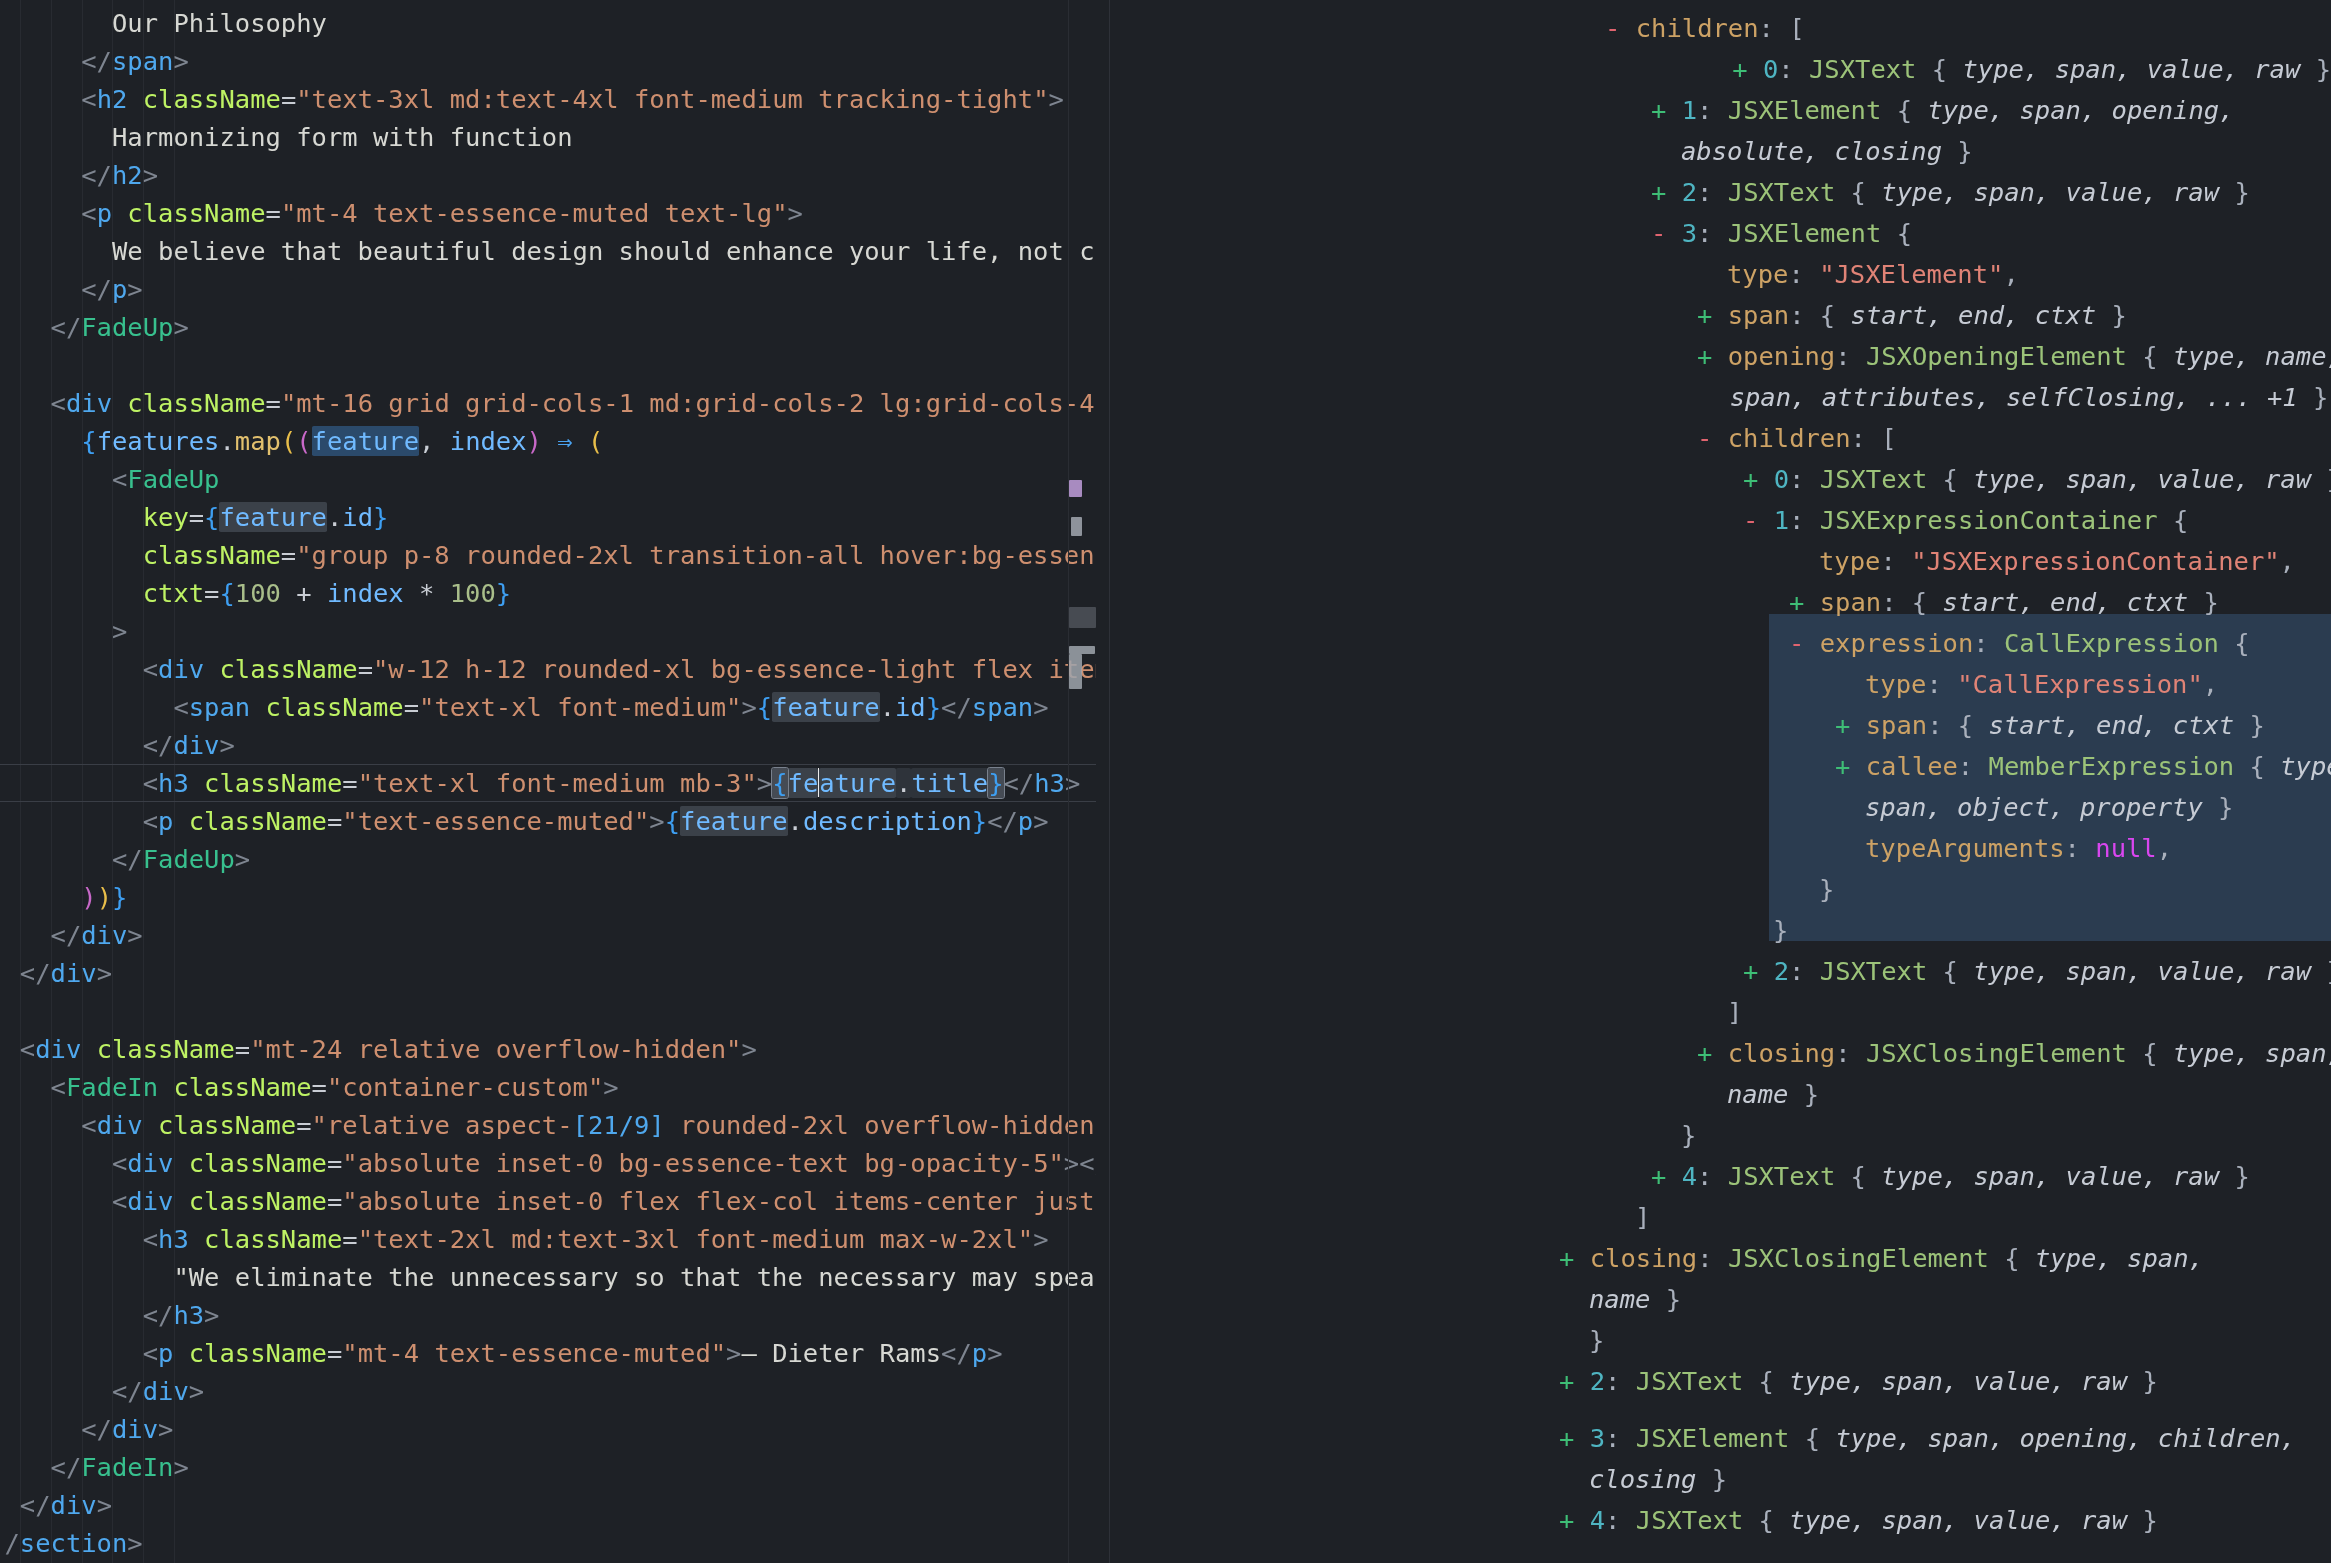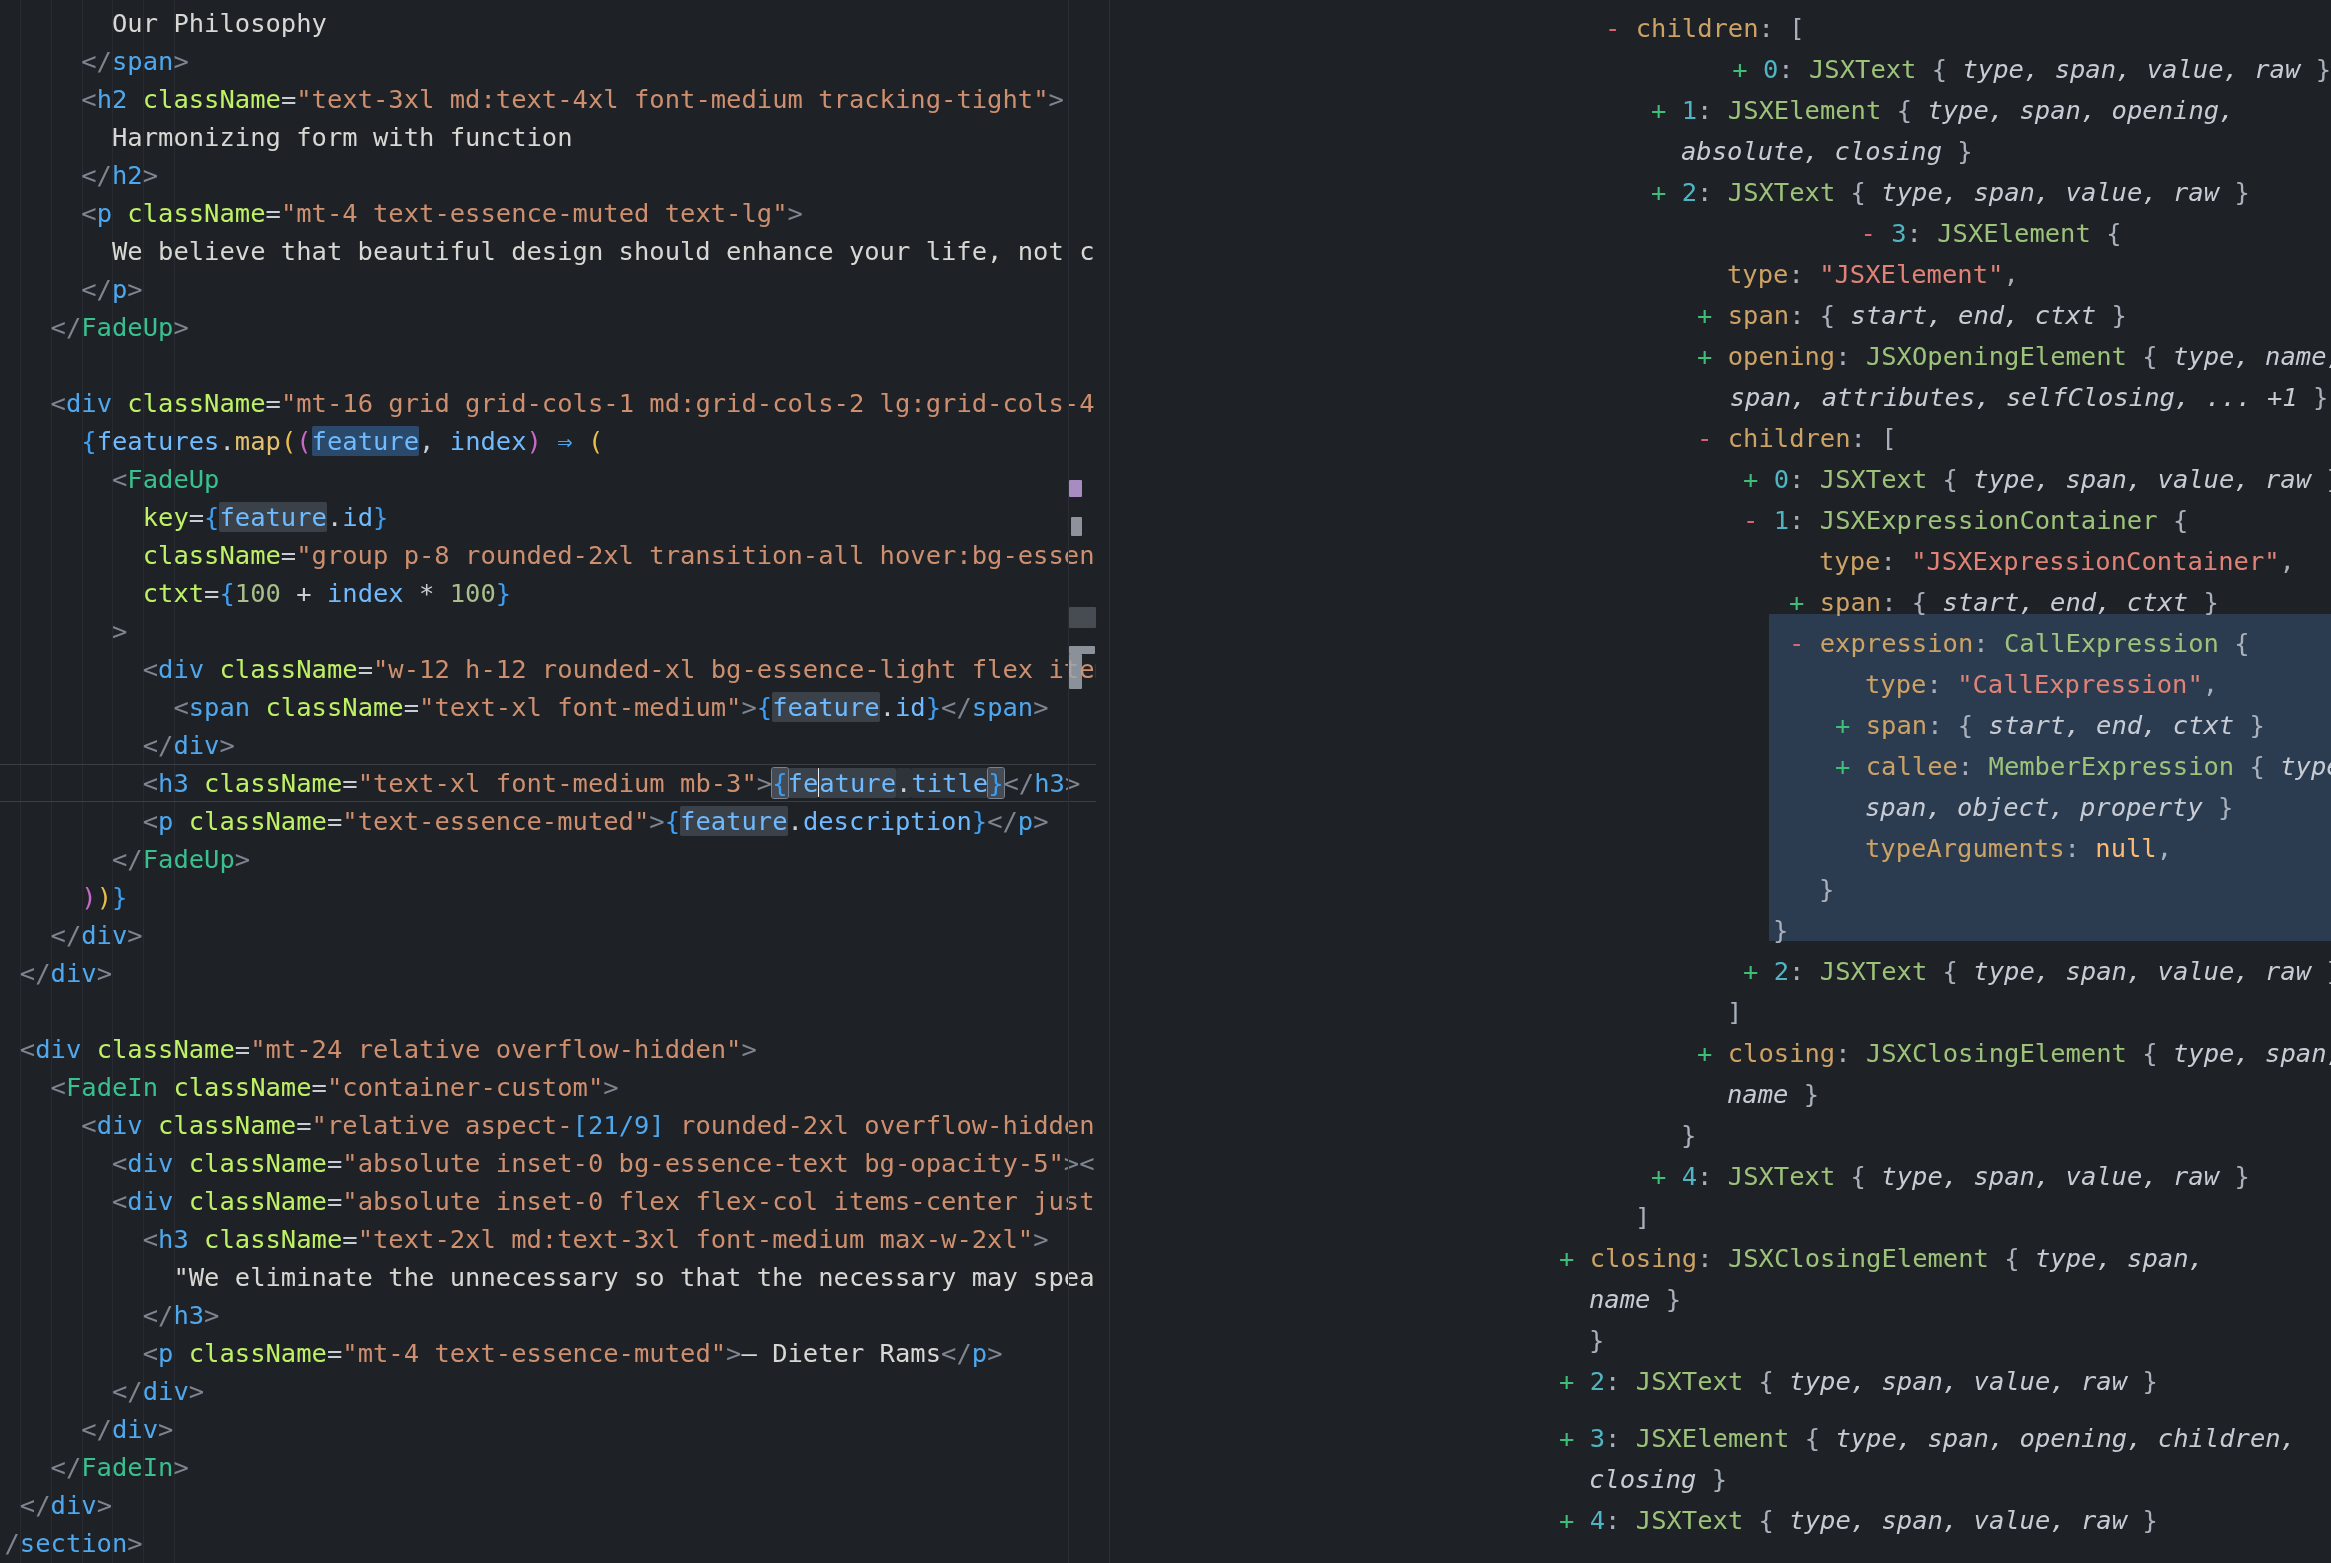--- a/index.html
+++ b/index.html
@@ -27,21 +27,21 @@
   #vline1{position:absolute;left:1068px;top:0;bottom:0;width:0.9px;background:#2A2D33;}
   #vline2{position:absolute;left:1109px;top:0;bottom:0;width:0.9px;background:#2E3138;}
   .ov-mark{position:absolute;border-radius:0.9px;}
 
   
   #right-pane{position:absolute;left:1110px;top:0;width:1221px;height:1564px;overflow:hidden;}
   #ast-hl{position:absolute;left:659px;right:0;background:#2B3C50;}
   #ast-rows{position:absolute;left:0;top:8px;width:1221px;}
   .ar{height:41px;line-height:41px;font-size:25.5px;white-space:pre;position:relative;}
   .key{color:#CDA265}.akey{color:#DF8E6A}.typ{color:#9CC379}.idx{color:#4FB5C2}
-  .rstr{color:#E08376}.nul{color:#fdba74}.rpun{color:#A9B0BC}
+  .rstr{color:#E08376}.nul{color:#d946ef}.rpun{color:#A9B0BC}
   .itl{color:#C6CBD4;font-style:italic}
   .mkp{color:#3EBE76}.mkm{color:#E0646F}
 </style>
 </head>
 <body>
 
 <div id="left-pane">
   <div class="guide" style="left:20px"></div>
   <div class="guide" style="left:51px"></div>
   <div class="guide" style="left:82px"></div>
@@ -105,21 +105,21 @@
 <div id="vline2"></div>
 
 <div id="right-pane">
   <div id="ast-hl" style="top: 614px; height: 327px;"></div>
   <div id="ast-rows">
       <div class="ar" style="padding-left: 495px;"><span class="mkm">- </span><span class="key">children</span><span class="rpun">: [</span></div>
       <div class="ar" style="padding-left: 541px; text-align: right;"><span class="mkp">+ </span><span class="idx">0</span><span class="rpun">: </span><span class="typ">JSXText</span><span class="rpun"> { </span><span class="itl">type, span, value, raw</span><span class="rpun"> }</span></div>
       <div class="ar" style="padding-left: 541px;"><span class="mkp">+ </span><span class="idx">1</span><span class="rpun">: </span><span class="typ">JSXElement</span><span class="rpun"> { </span><span class="itl">type, span, opening,</span></div>
       <div class="ar" style="padding-left: 571px;"><span class="itl">absolute, closing </span><span class="rpun">}</span></div>
       <div class="ar" style="padding-left: 541px;"><span class="mkp">+ </span><span class="idx">2</span><span class="rpun">: </span><span class="typ">JSXText</span><span class="rpun"> { </span><span class="itl">type, span, value, raw</span><span class="rpun"> }</span></div>
-      <div class="ar" style="padding-left: 541px; text-align: center;"><span class="mkm">- </span><span class="idx">3</span><span class="rpun">: </span><span class="typ">JSXElement</span><span class="rpun"> {</span></div>
+      <div class="ar" style="padding-left: 541px;"><span class="mkm">- </span><span class="idx">3</span><span class="rpun">: </span><span class="typ">JSXElement</span><span class="rpun"> {</span></div>
       <div class="ar" style="padding-left: 617px;"><span class="key">type</span><span class="rpun">: </span><span class="rstr">"JSXElement"</span><span class="rpun">,</span></div>
       <div class="ar" style="padding-left: 587px;"><span class="mkp">+ </span><span class="key">span</span><span class="rpun">: { </span><span class="itl">start, end, ctxt</span><span class="rpun"> }</span></div>
       <div class="ar" style="padding-left: 587px;"><span class="mkp">+ </span><span class="key">opening</span><span class="rpun">: </span><span class="typ">JSXOpeningElement</span><span class="rpun"> { </span><span class="itl">type, name,</span></div>
       <div class="ar" style="padding-left: 617px; text-align: center;"><span class="itl">span, attributes, selfClosing, ... +1 </span><span class="rpun">}</span></div>
       <div class="ar" style="padding-left: 587px;"><span class="mkm">- </span><span class="key">children</span><span class="rpun">: [</span></div>
       <div class="ar" style="padding-left: 633px;"><span class="mkp">+ </span><span class="idx">0</span><span class="rpun">: </span><span class="typ">JSXText</span><span class="rpun"> { </span><span class="itl">type, span, value, raw</span><span class="rpun"> }</span></div>
       <div class="ar" style="padding-left: 633px;"><span class="mkm">- </span><span class="idx">1</span><span class="rpun">: </span><span class="typ">JSXExpressionContainer</span><span class="rpun"> {</span></div>
       <div class="ar" style="padding-left: 709px;"><span class="key">type</span><span class="rpun">: </span><span class="rstr">"JSXExpressionContainer"</span><span class="rpun">,</span></div>
       <div class="ar" style="padding-left: 679px;"><span class="mkp">+ </span><span class="key">span</span><span class="rpun">: { </span><span class="itl">start, end, ctxt</span><span class="rpun"> }</span></div>
       <div class="ar" style="padding-left: 679px;"><span class="mkm">- </span><span class="key">expression</span><span class="rpun">: </span><span class="typ">CallExpression</span><span class="rpun"> {</span></div>

